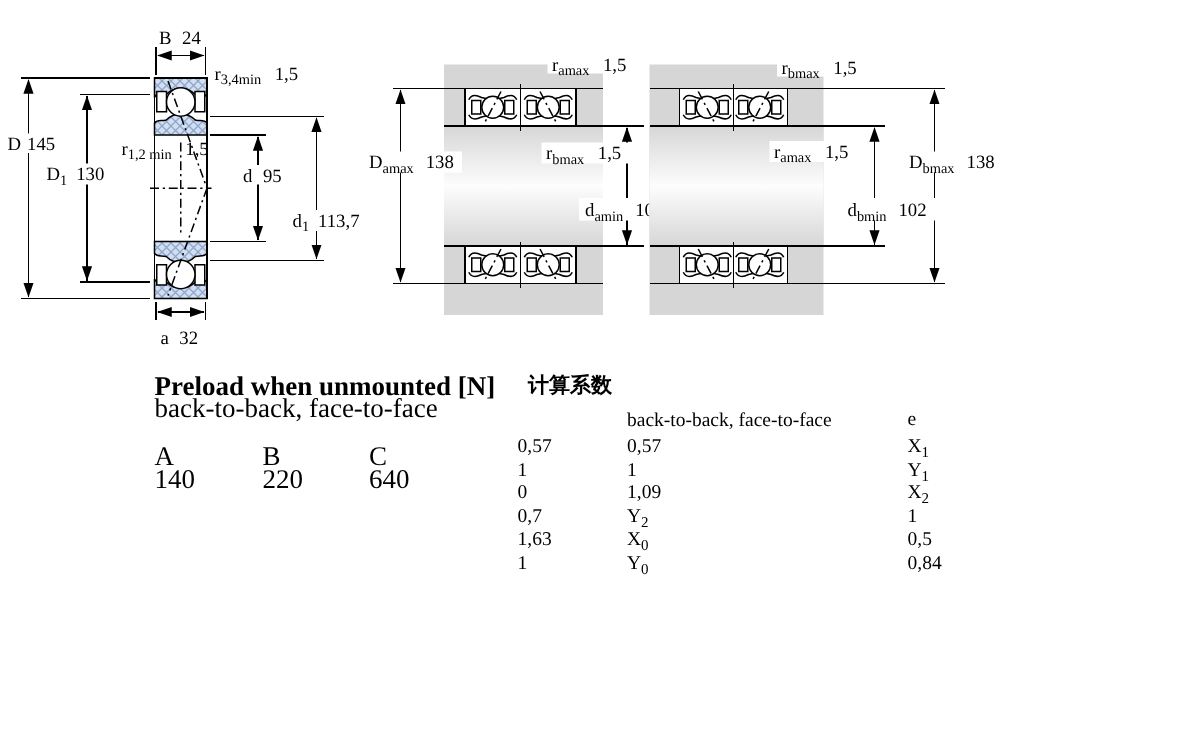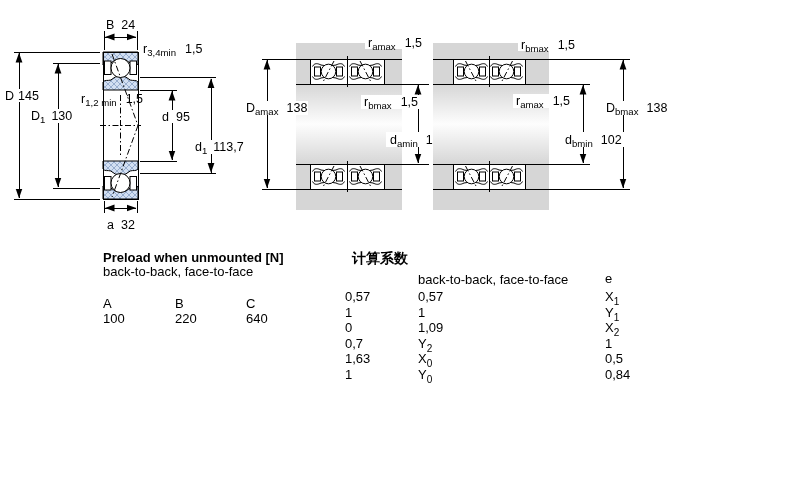--- a/index.html
+++ b/index.html
@@ -1,27 +1,27 @@
 <!DOCTYPE html>
 <html><head>
 <meta charset="utf-8">
 <style>
   html,body{margin:0;padding:0;background:#fff;}
   body{width:800px;height:500px;font-family:"Liberation Sans",sans-serif;color:#000;}
-  .stage{position:relative;width:800px;height:467px;overflow:hidden;background:#fff;}
+  .stage{position:relative;width:800px;height:467px;overflow:hidden;background:#fff;font-family:Liberation Serif, serif;}
   svg text{fill:#000;}
   .dim{font-size:12.5px;}
   .sub{font-size:9.6px;}
   .ln{stroke:#000;stroke-width:1;fill:none;}
   .crisp{shape-rendering:crispEdges;}
   .cg{fill:#fff;stroke:#000;stroke-width:1;}
   .dd{stroke-dasharray:6 2.5 1.5 2.5;}
   .labelbg{fill:#fff;}
   
-  .preload{position:absolute;left:103px;top:250px;font-size:13px;line-height:14px;}
+  .preload{position:absolute;left:103px;top:250px;font-size:18px;line-height:14px;}
   .pt-title{font-weight:bold;line-height:15px;white-space:nowrap;}
   .pt-sub{line-height:14px;white-space:nowrap;}
   .pt-grid{display:grid;grid-template-columns:72px 71px 60px;margin-top:18px;row-gap:1px;}
   .factors{position:absolute;left:345px;top:250px;font-size:13px;}
   .f-title{font-weight:bold;font-size:14px;padding-left:7px;line-height:16px;white-space:nowrap;}
   .f-grid{display:grid;grid-template-columns:73px 187px 200px;margin-top:5px;}
   .f-grid>div{line-height:15.5px;white-space:nowrap;}
   .f-hd{line-height:18px !important;}
   sub{font-size:10px;line-height:0;}
 </style>
@@ -220,21 +220,21 @@
 </svg>
 
   
   <div class="preload">
     <div class="pt-title">Preload when unmounted [N]</div>
     <div class="pt-sub">back-to-back, face-to-face</div>
     <div class="pt-grid">
       <span>A</span>
       <span>B</span>
       <span>C</span>
-      <span>100</span>
+      <span>140</span>
       <span>220</span>
       <span>640</span>
     </div>
   </div>
 
   
   <div class="factors">
     <div class="f-title">计算系数</div>
     <div class="f-grid">
       <div class="f-hd"></div>

